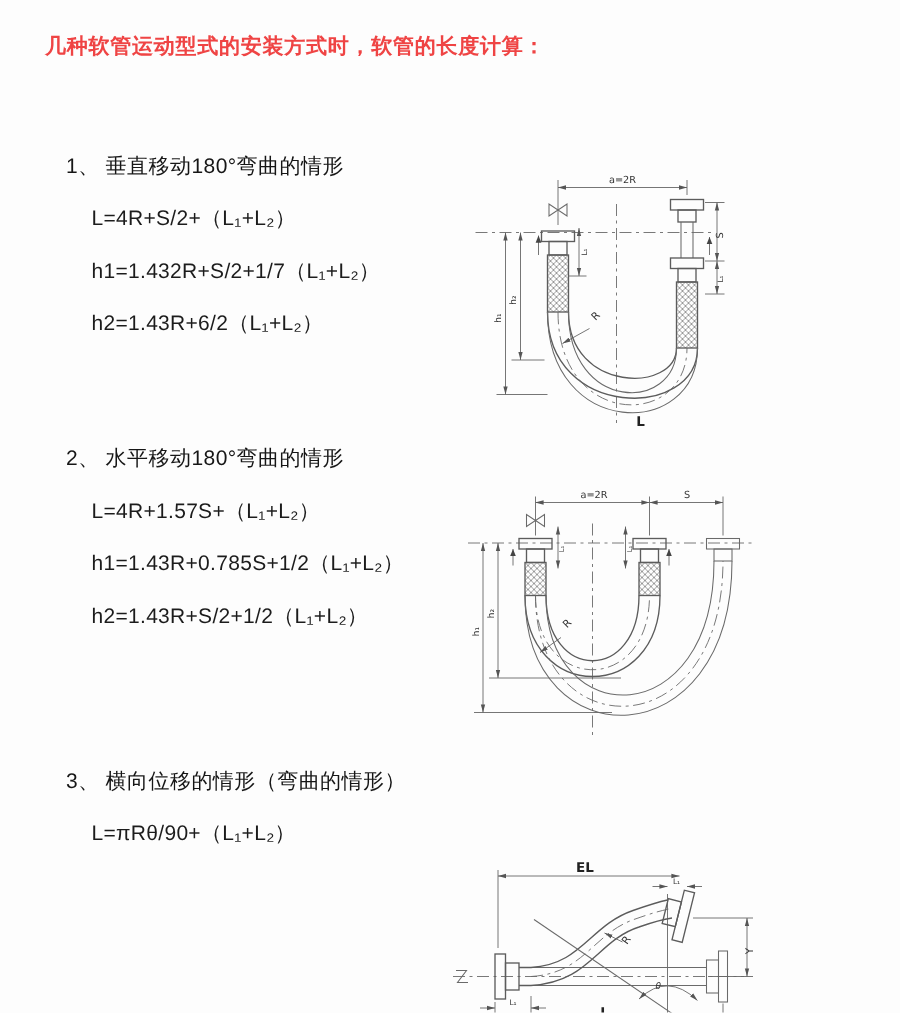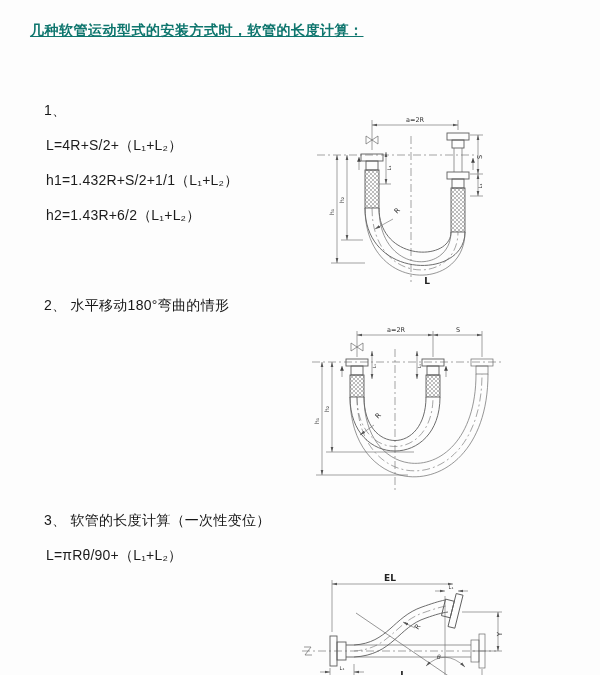--- a/index.html
+++ b/index.html
@@ -3,26 +3,26 @@
 <meta charset="utf-8">
 <style>
   html,body{margin:0;padding:0;}
   body{
     width:600px;height:675px;position:relative;background:#fdfdfd;
     font-family:"Liberation Sans","DejaVu Sans",sans-serif;color:#1a1a1a;
     overflow:hidden;
   }
   .page-title{
     position:absolute;left:30px;top:22px;font-size:14px;font-weight:600;
-    letter-spacing:.5px;color:#0f766e;text-decoration:underline;
+    letter-spacing:.5px;color:#ef4444;
   }
   .sec{position:absolute;left:44px;}
   .sec-head{font-size:14px;height:26px;display:flex;align-items:flex-start;color:#161616;letter-spacing:.3px;}
   .sec-num{margin-right:4px;}
-  .formulas{margin-left:2px;}
+  .formulas{margin-left:17px;}
   .f{height:35px;display:flex;align-items:center;font-size:14px;color:#1c1c1c;letter-spacing:.2px;}
   #sec1{top:102px;}
   #sec2{top:297px;}
   #sec3{top:512px;}
   .diag{position:absolute;margin-top:38px;}
   #d1{left:315px;top:72px;}
   #d2{left:308px;top:283px;}
   #d3{left:298px;top:528px;}
   svg{display:block;}
   svg text{font-family:"DejaVu Sans",sans-serif;fill:#333;}
@@ -34,39 +34,45 @@
   .lblB{font-weight:bold;fill:#222;}
 </style>
 </head>
 <body>
 
 <div class="page-title">几种软管运动型式的安装方式时，软管的长度计算：</div>
 
 <div class="sec" id="sec1">
   <div class="sec-head">
     <span class="sec-num">1、</span>
+    <span>垂直移动180°弯曲的情形</span>
   </div>
   <div class="formulas">
     <div class="f">L=4R+S/2+（L₁+L₂）</div>
-    <div class="f">h1=1.432R+S/2+1/1（L₁+L₂）</div>
+    <div class="f">h1=1.432R+S/2+1/7（L₁+L₂）</div>
     <div class="f">h2=1.43R+6/2（L₁+L₂）</div>
   </div>
 </div>
 
 <div class="sec" id="sec2">
   <div class="sec-head">
     <span class="sec-num">2、</span>
     <span>水平移动180°弯曲的情形</span>
   </div>
+  <div class="formulas">
+    <div class="f">L=4R+1.57S+（L₁+L₂）</div>
+    <div class="f">h1=1.43R+0.785S+1/2（L₁+L₂）</div>
+    <div class="f">h2=1.43R+S/2+1/2（L₁+L₂）</div>
+  </div>
 </div>
 
 <div class="sec" id="sec3">
   <div class="sec-head">
     <span class="sec-num">3、</span>
-    <span>软管的长度计算（一次性变位）</span>
+    <span>横向位移的情形（弯曲的情形）</span>
   </div>
   <div class="formulas">
     <div class="f">L=πRθ/90+（L₁+L₂）</div>
   </div>
 </div>
 
 <div class="diag" id="d1">
 <svg width="280" height="185" viewBox="0 0 280 185">
   <defs>
     <pattern id="hp1" patternUnits="userSpaceOnUse" width="4" height="4">

